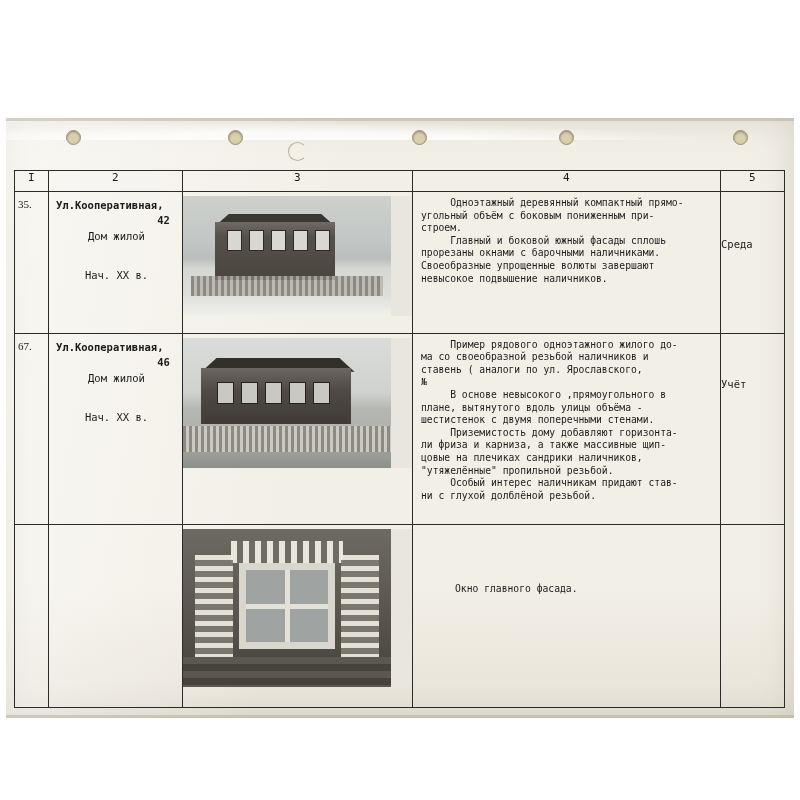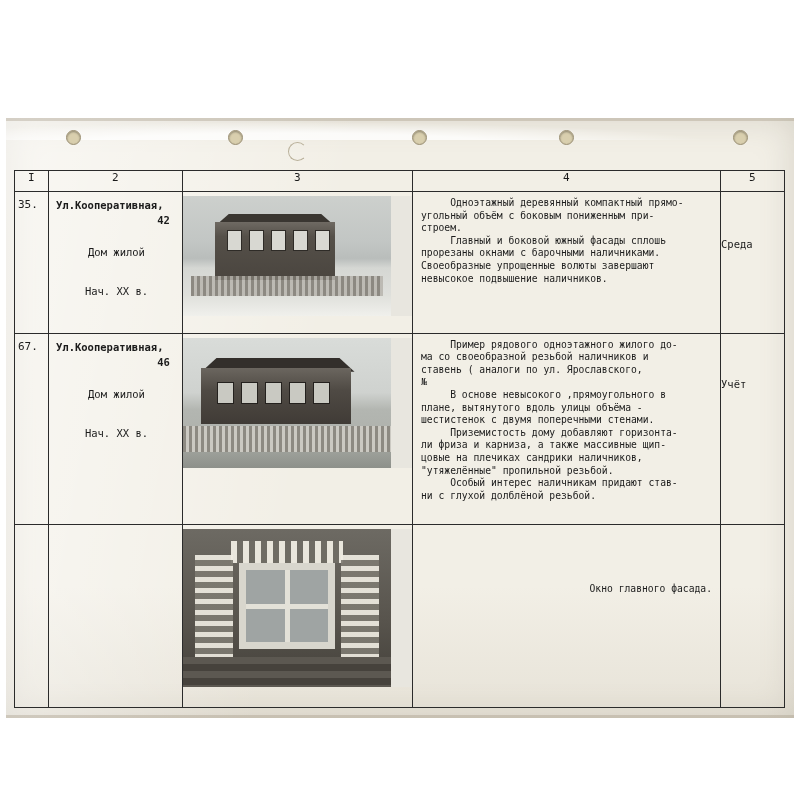--- a/index.html
+++ b/index.html
@@ -93,54 +93,55 @@
     color: #1b1b1b;
     line-height: 15px;
     white-space: pre-wrap;
     font-weight: bold;
   }
   .addr-sub {
     font-size: 10.5px;
     color: #1b1b1b;
     line-height: 15px;
     text-align: center;
-    margin-top: 17px;
+    margin-top: 1px;
   }
   .addr-date {
     font-size: 10.5px;
     color: #1b1b1b;
     line-height: 15px;
     text-align: center;
     margin-top: 24px;
   }
   .rownum {
     font-size: 11px;
     color: #1b1b1b;
     padding: 6px 0 0 3px;
+    font-family: Liberation Serif, serif;
   }
   .lastcell {
     font-size: 10.5px;
     color: #1b1b1b;
     text-align: left;
     padding-top: 46px;
   }
   .lastcell.mid { padding-top: 44px; }
 
   .desc {
     font-size: 9.7px;
     line-height: 12.6px;
     color: #1b1b1b;
     padding: 5px 8px 4px 8px;
     text-align: justify;
     white-space: pre-wrap;
   }
   .desc.center {
     padding-top: 58px;
     padding-left: 42px;
-    text-align: right;
+    text-align: left;
     white-space: pre-wrap;
   }
 
   
   .photo-wrap {
     position: relative;
     margin: 4px auto 4px auto;
     background: #e8e6df;
   }
   .ph {

